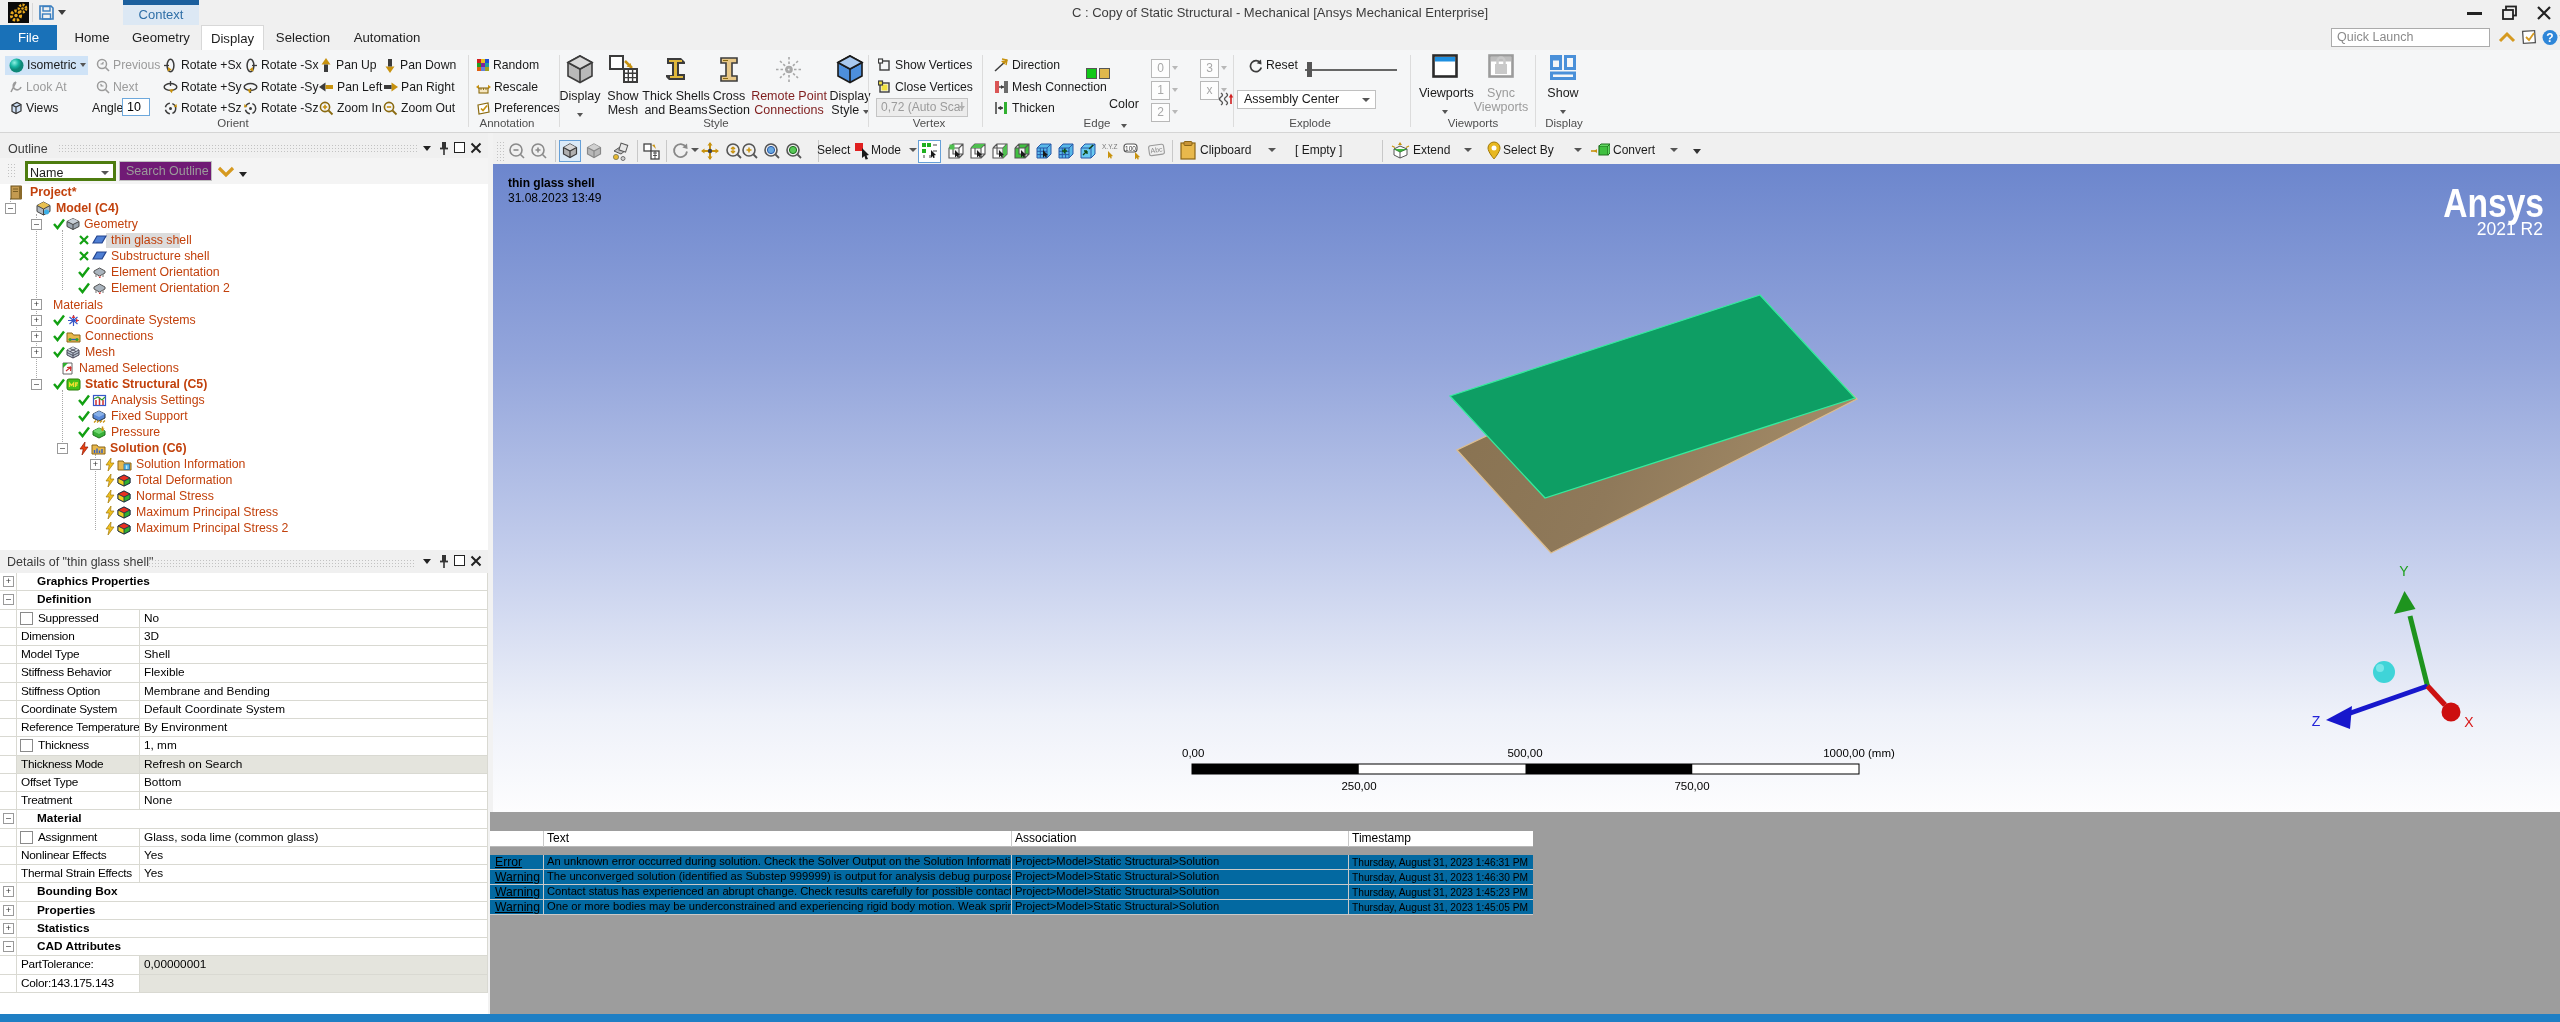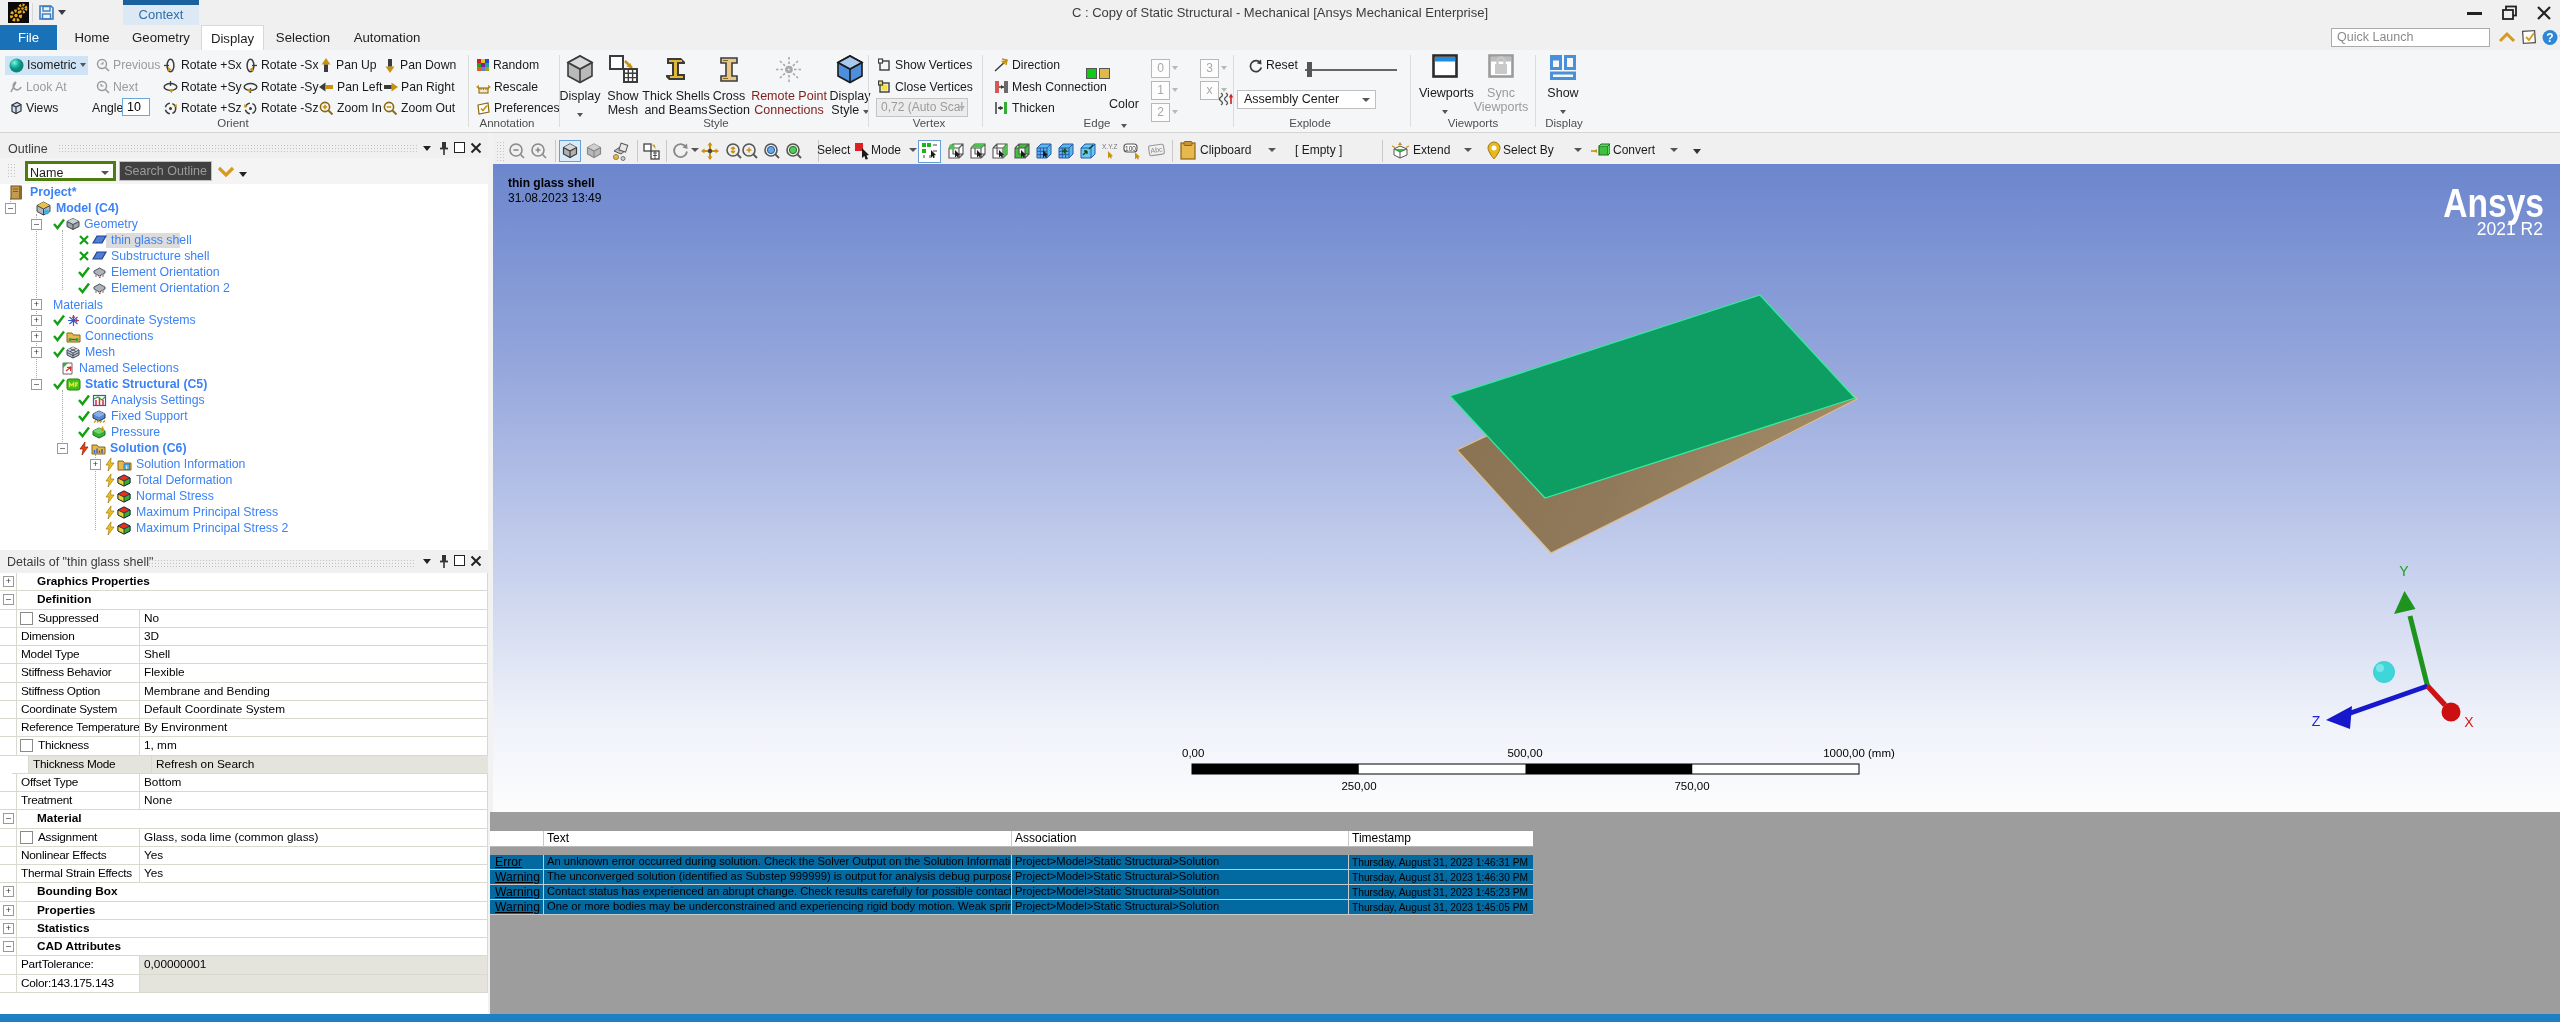--- a/index.html
+++ b/index.html
@@ -15,21 +15,21 @@
 .rlab { position:absolute; top:67px; height:12px; font-size:11.5px; color:#4e4e4e; text-align:center; }
 .sb { position:absolute; height:18px; display:flex; align-items:center; gap:3px; font-size:12.2px; color:#1a1a1a; white-space:nowrap; }
 .sb.gray { color:#9b9b9b; }
 .bigb { position:absolute; top:4px; width:52px; text-align:center; font-size:12.5px; color:#1a1a1a; }
 .bigb .bl { line-height:13.5px; margin-top:2px; }
 .car { display:inline-block; width:0; height:0; border-left:3.5px solid transparent; border-right:3.5px solid transparent; border-top:4px solid #555; }
 
 .phead { position:absolute; background:#f0f0f0; font-size:12.5px; color:#3a3a3a; }
 .dots { background-image:radial-gradient(circle, #c2c2c2 26%, transparent 32%); background-size:3px 3px; }
 #outline-tree { left:0; top:184px; width:488px; height:366px; background:#ffffff; }
-.trow { position:absolute; height:16px; display:flex; align-items:center; font-size:12.3px; color:#3b82f6; white-space:nowrap; }
+.trow { position:absolute; height:16px; display:flex; align-items:center; font-size:12.3px; color:#c2410c; white-space:nowrap; }
 .exp { position:absolute; width:11px; height:11px; border:1px solid #9a9a9a; background:#fff; font-size:9px; line-height:9px; text-align:center; color:#333; }
 
 #details-table { left:0; top:573px; width:488px; height:441px; background:#fff; }
 .drow { position:absolute; left:0; width:488px; height:19px; border-bottom:1px solid #d9d9d2; font-size:11.8px; color:#000; }
 .dname { letter-spacing:-0.25px; position:absolute; left:16px; top:0; width:123px; height:100%; border-left:1px solid #d9d9d2; padding:1px 0 0 4px; overflow:hidden; white-space:nowrap; }
 .dval { position:absolute; left:139px; top:0; width:349px; height:100%; border-left:1px solid #d9d9d2; border-right:1px solid #d9d9d2; padding:1px 0 0 4px; overflow:hidden; white-space:nowrap; }
 .dcat { position:absolute; left:16px; top:0; width:472px; height:100%; font-weight:bold; padding:1px 0 0 20px; border-left:1px solid #d9d9d2; border-right:1px solid #d9d9d2; }
 .cb { position:absolute; left:3px; top:2px; width:13px; height:13px; border:1px solid #8a8a8a; background:#fff; }
 
 #viewport { left:490px; top:164px; width:2070px; height:648px; background:linear-gradient(#6c86cd 0%, #93a5db 30%, #c3cdec 60%, #eef1f9 85%, #fdfdfe 100%); }
@@ -457,21 +457,21 @@
         <path d="M6 8 V14" stroke="#333" stroke-width="1.6"></path>
       </svg>
   <div class="abs" style="left:454px;top:2px;width:11px;height:11px;border:1.8px solid #222;background:#fff;"></div>
   <svg class="abs" style="left:470px;top:2px;" width="12" height="12" viewBox="0 0 12 12">
         <path d="M1.5 1.5 L10.5 10.5 M10.5 1.5 L1.5 10.5" stroke="#222" stroke-width="2"></path>
       </svg>
 </div>
 <div class="abs" style="left:0;top:158px;width:488px;height:26px;background:#f4f4f4;">
   <div class="abs dots" style="left:7px;top:5px;width:8px;height:16px;"></div>
   <div class="abs" style="left:25px;top:3px;width:91px;height:20px;background:#fff;border:3px solid #4d7c0f;font-size:12.5px;color:#1a1a1a;line-height:18px;padding-left:2px;">Name<span style="position:absolute;right:4px;top:7px;border-left:4px solid transparent;border-right:4px solid transparent;border-top:4.5px solid #555;width:0;height:0;"></span></div>
-  <div class="abs" style="left:119px;top:3px;width:93px;height:20px;background:#404040;border:1px solid #c0c0c0;font-size:12.5px;color:#9b9b9b;line-height:18px;text-align:center;">Search Outline</div>
+  <div class="abs" style="left:119px;top:3px;width:93px;height:20px;background:#701a75;border:1px solid #c0c0c0;font-size:12.5px;color:#9b9b9b;line-height:18px;padding-left:6px;">Search Outline</div>
   <svg class="abs" style="left:216px;top:7px;" width="20" height="14" viewBox="0 0 20 14">
         <path d="M3 3 L10 10 L17 3" fill="none" stroke="#d69a20" stroke-width="3.2"></path>
       </svg>
   <div class="abs" style="left:239px;top:14px;width:0;height:0;border-left:4px solid transparent;border-right:4px solid transparent;border-top:5px solid #222;"></div>
 </div>
 <div id="outline-tree" class="abs">
  <div class="abs" style="left:10px;top:14px;width:1px;height:12px;border-left:1px dotted #a8a8a8;"></div>
  <div class="abs" style="left:36px;top:30px;width:1px;height:172px;border-left:1px dotted #a8a8a8;"></div>
  <div class="abs" style="left:62px;top:46px;width:1px;height:60px;border-left:1px dotted #a8a8a8;"></div>
  <div class="abs" style="left:62px;top:206px;width:1px;height:60px;border-left:1px dotted #a8a8a8;"></div>
@@ -712,21 +712,21 @@
         <div class="dname">Reference Temperature</div>
         <div class="dval">By Environment</div>
       </div>
  <div class="drow" style="top:164.25px;height:18.25px;">
         <div class="dname">
           <span class="cb" style="left:3px;top:2px;"></span>
           <span style="position:absolute;left:21px;">Thickness</span>
         </div>
         <div class="dval">1, mm</div>
       </div>
- <div class="drow" style="top:182.5px;height:18.25px;margin-left:12px;">
+ <div class="drow" style="top:182.5px;height:18.25px;">
         <div class="dname" style="background:#e4e4dd;">Thickness Mode</div>
         <div class="dval" style="background:#e4e4dd;">Refresh on Search</div>
       </div>
  <div class="drow" style="top:200.75px;height:18.25px;">
         <div class="dname">Offset Type</div>
         <div class="dval">Bottom</div>
       </div>
  <div class="drow" style="top:219.0px;height:18.25px;">
         <div class="dname">Treatment</div>
         <div class="dval">None</div>

